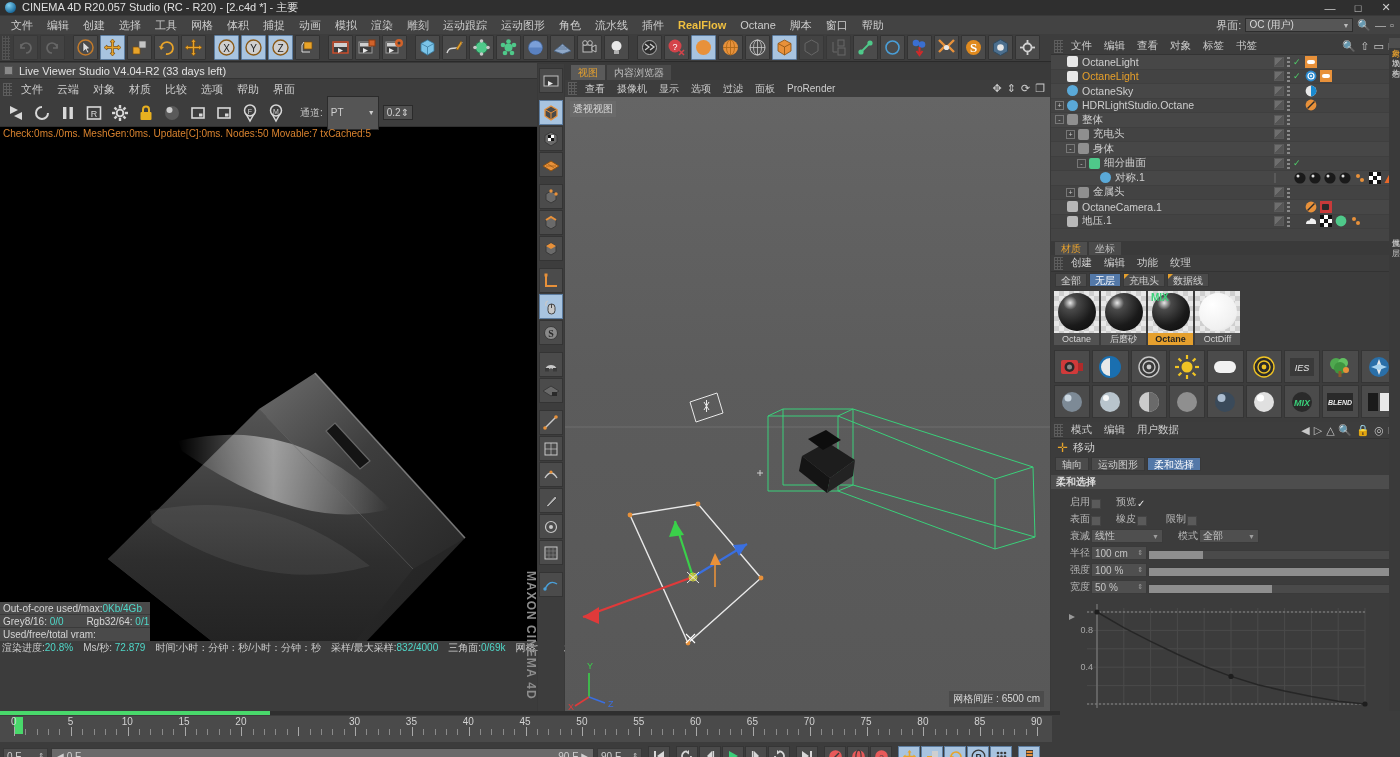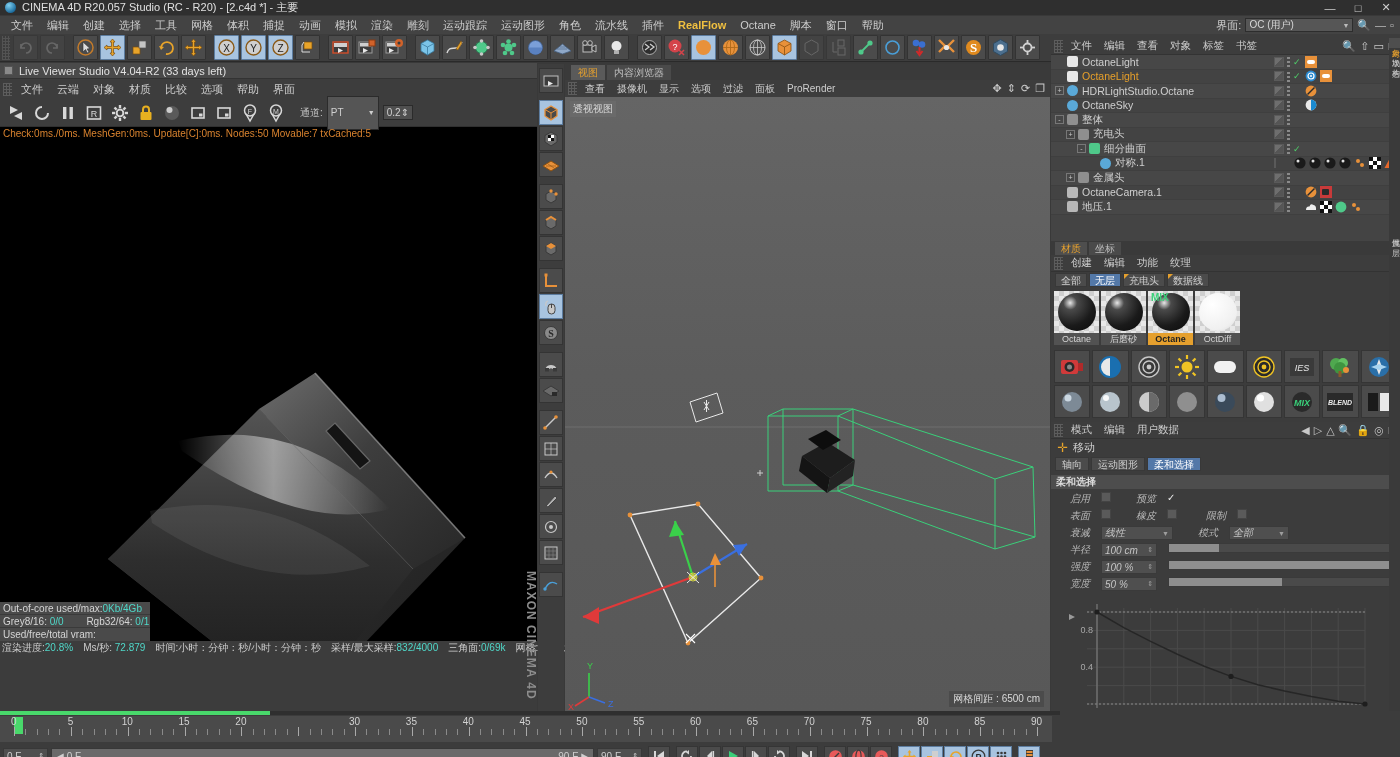--- a/index.html
+++ b/index.html
@@ -194,21 +194,21 @@
   .am { background: #3c3c3c; }
   .am-title { height: 17px; display: flex; align-items: center; gap: 5px; padding-left: 6px;
               font-size: 11px; color: #d5d5d5; }
   .am-tabs { height: 16px; display: flex; align-items: center; gap: 2px; padding-left: 4px; }
   .am-tab { height: 14px; padding: 0 6px; font-size: 10px; line-height: 14px; background: #4b4b4b;
             border: 1px solid #383838; color: #cfcfcf; }
   .am-tab.active { background: #5378a8; color: #fff; }
   .am-sec { height: 14px; background: #4d4d4d; color: #dcdcdc; font-size: 10px; line-height: 14px;
             padding-left: 5px; margin-top: 3px; font-weight: bold; }
   .am-rows { padding: 3px 5px 0 5px; }
-  .am-row { display: flex; align-items: flex-start; height: 17px; font-size: 10px; color: #bdbdbd; gap: 11px; font-style: italic; }
+  .am-row { display: flex; align-items: flex-end; height: 17px; font-size: 10px; color: #bdbdbd; gap: 1px; }
   .am-lab { width: 34px; text-align: right; color: #b8b8b8; flex: none; }
   .am-chk { width: 10px; height: 10px; background: #5a5a5a; border: 1px solid #444; }
   .am-chkmark { width: 12px; color: #e8e8e8; font-size: 10px; }
   .am-sel { width: 72px; height: 14px; background: #4f4f4f; border: 1px solid #3a3a3a; font-size: 10px;
             color: #c5c5c5; display: flex; align-items: center; padding: 0 3px; }
   .am-sel .arw { margin-left: auto; font-size: 7px; color: #9e9e9e; }
   .am-num { width: 56px; height: 14px; background: #4f4f4f; border: 1px solid #3a3a3a; font-size: 10px;
             color: #c5c5c5; display: flex; align-items: center; padding: 0 3px; }
   .am-num .sp { margin-left: auto; font-size: 7px; color: #9e9e9e; }
   .am-slider { flex: 1; height: 10px; background: #4a4a4a; border: 1px solid #3a3a3a; position: relative; }
@@ -995,67 +995,79 @@
                   <circle cx="6" cy="6" r="1" fill="#fff"></circle>
                 </svg></span>
               <span class="om-tag"><svg width="12" height="12" viewBox="0 0 12 12">
                   <rect x="0" y="0" width="12" height="12" fill="#e8913a"></rect>
                   <rect x="2" y="4" width="8" height="4" rx="2" fill="#fff"></rect>
                 </svg></span>
             </div>
           </div>
           <div class="om-row">
             <div class="tree" style="padding-left: 4px;">
-              <span class="expander">+</span>
+              <span style="width: 12px; flex: 0 0 auto;"></span>
               <span class="objicon" style="background: rgb(90, 169, 216); border-radius: 50%;"></span>
-              <span class="nm">HDRLightStudio.Octane</span>
+              <span class="nm">OctaneSky</span>
             </div>
             <div class="om-cols">
               <span class="om-vis"></span>
               <span class="om-dot3"></span>
               <span style="width: 9px; color: rgb(79, 208, 106); font-size: 9px; flex: 0 0 auto;"></span>
               <span class="om-tag"><svg width="12" height="12" viewBox="0 0 12 12">
-                  <circle cx="6" cy="6" r="5.4" fill="#e8913a"></circle>
-                  <path d="M2.5 9.5 L9.5 2.5" stroke="#2a2a2a" stroke-width="1.5"></path>
+                  <circle cx="6" cy="6" r="5.4" fill="#e8e8e8"></circle>
+                  <path d="M6 .6 A5.4 5.4 0 0 1 6 11.4 Z" fill="#1a8ad0"></path>
                 </svg></span>
             </div>
           </div>
           <div class="om-row">
             <div class="tree" style="padding-left: 4px;">
-              <span style="width: 12px; flex: 0 0 auto;"></span>
+              <span class="expander">+</span>
               <span class="objicon" style="background: rgb(90, 169, 216); border-radius: 50%;"></span>
-              <span class="nm">OctaneSky</span>
+              <span class="nm">HDRLightStudio.Octane</span>
             </div>
             <div class="om-cols">
               <span class="om-vis"></span>
               <span class="om-dot3"></span>
               <span style="width: 9px; color: rgb(79, 208, 106); font-size: 9px; flex: 0 0 auto;"></span>
               <span class="om-tag"><svg width="12" height="12" viewBox="0 0 12 12">
-                  <circle cx="6" cy="6" r="5.4" fill="#e8e8e8"></circle>
-                  <path d="M6 .6 A5.4 5.4 0 0 1 6 11.4 Z" fill="#1a8ad0"></path>
+                  <circle cx="6" cy="6" r="5.4" fill="#e8913a"></circle>
+                  <path d="M2.5 9.5 L9.5 2.5" stroke="#2a2a2a" stroke-width="1.5"></path>
                 </svg></span>
             </div>
           </div>
           <div class="om-row">
             <div class="tree" style="padding-left: 4px;">
               <span class="expander">-</span>
               <span class="objicon" style="background: rgb(143, 143, 143); border-radius: 2px;"></span>
               <span class="nm">整体</span>
             </div>
             <div class="om-cols">
               <span class="om-vis"></span>
               <span class="om-dot3"></span>
               <span style="width: 9px; color: rgb(79, 208, 106); font-size: 9px; flex: 0 0 auto;"></span>
             </div>
           </div>
           <div class="om-row">
             <div class="tree" style="padding-left: 15px;">
               <span class="expander">+</span>
               <span class="objicon" style="background: rgb(143, 143, 143); border-radius: 2px;"></span>
               <span class="nm">充电头</span>
+            </div>
+            <div class="om-cols">
+              <span class="om-vis"></span>
+              <span class="om-dot3"></span>
+              <span style="width: 9px; color: rgb(79, 208, 106); font-size: 9px; flex: 0 0 auto;"></span>
+            </div>
+          </div>
+          <div class="om-row">
+            <div class="tree" style="padding-left: 15px;">
+              <span class="expander">-</span>
+              <span class="objicon" style="background: rgb(143, 143, 143); border-radius: 2px;"></span>
+              <span class="nm">身体</span>
             </div>
             <div class="om-cols">
               <span class="om-vis"></span>
               <span class="om-dot3"></span>
               <span style="width: 9px; color: rgb(79, 208, 106); font-size: 9px; flex: 0 0 auto;"></span>
             </div>
           </div>
           <div class="om-row">
             <div class="tree" style="padding-left: 26px;">
               <span class="expander">-</span>

